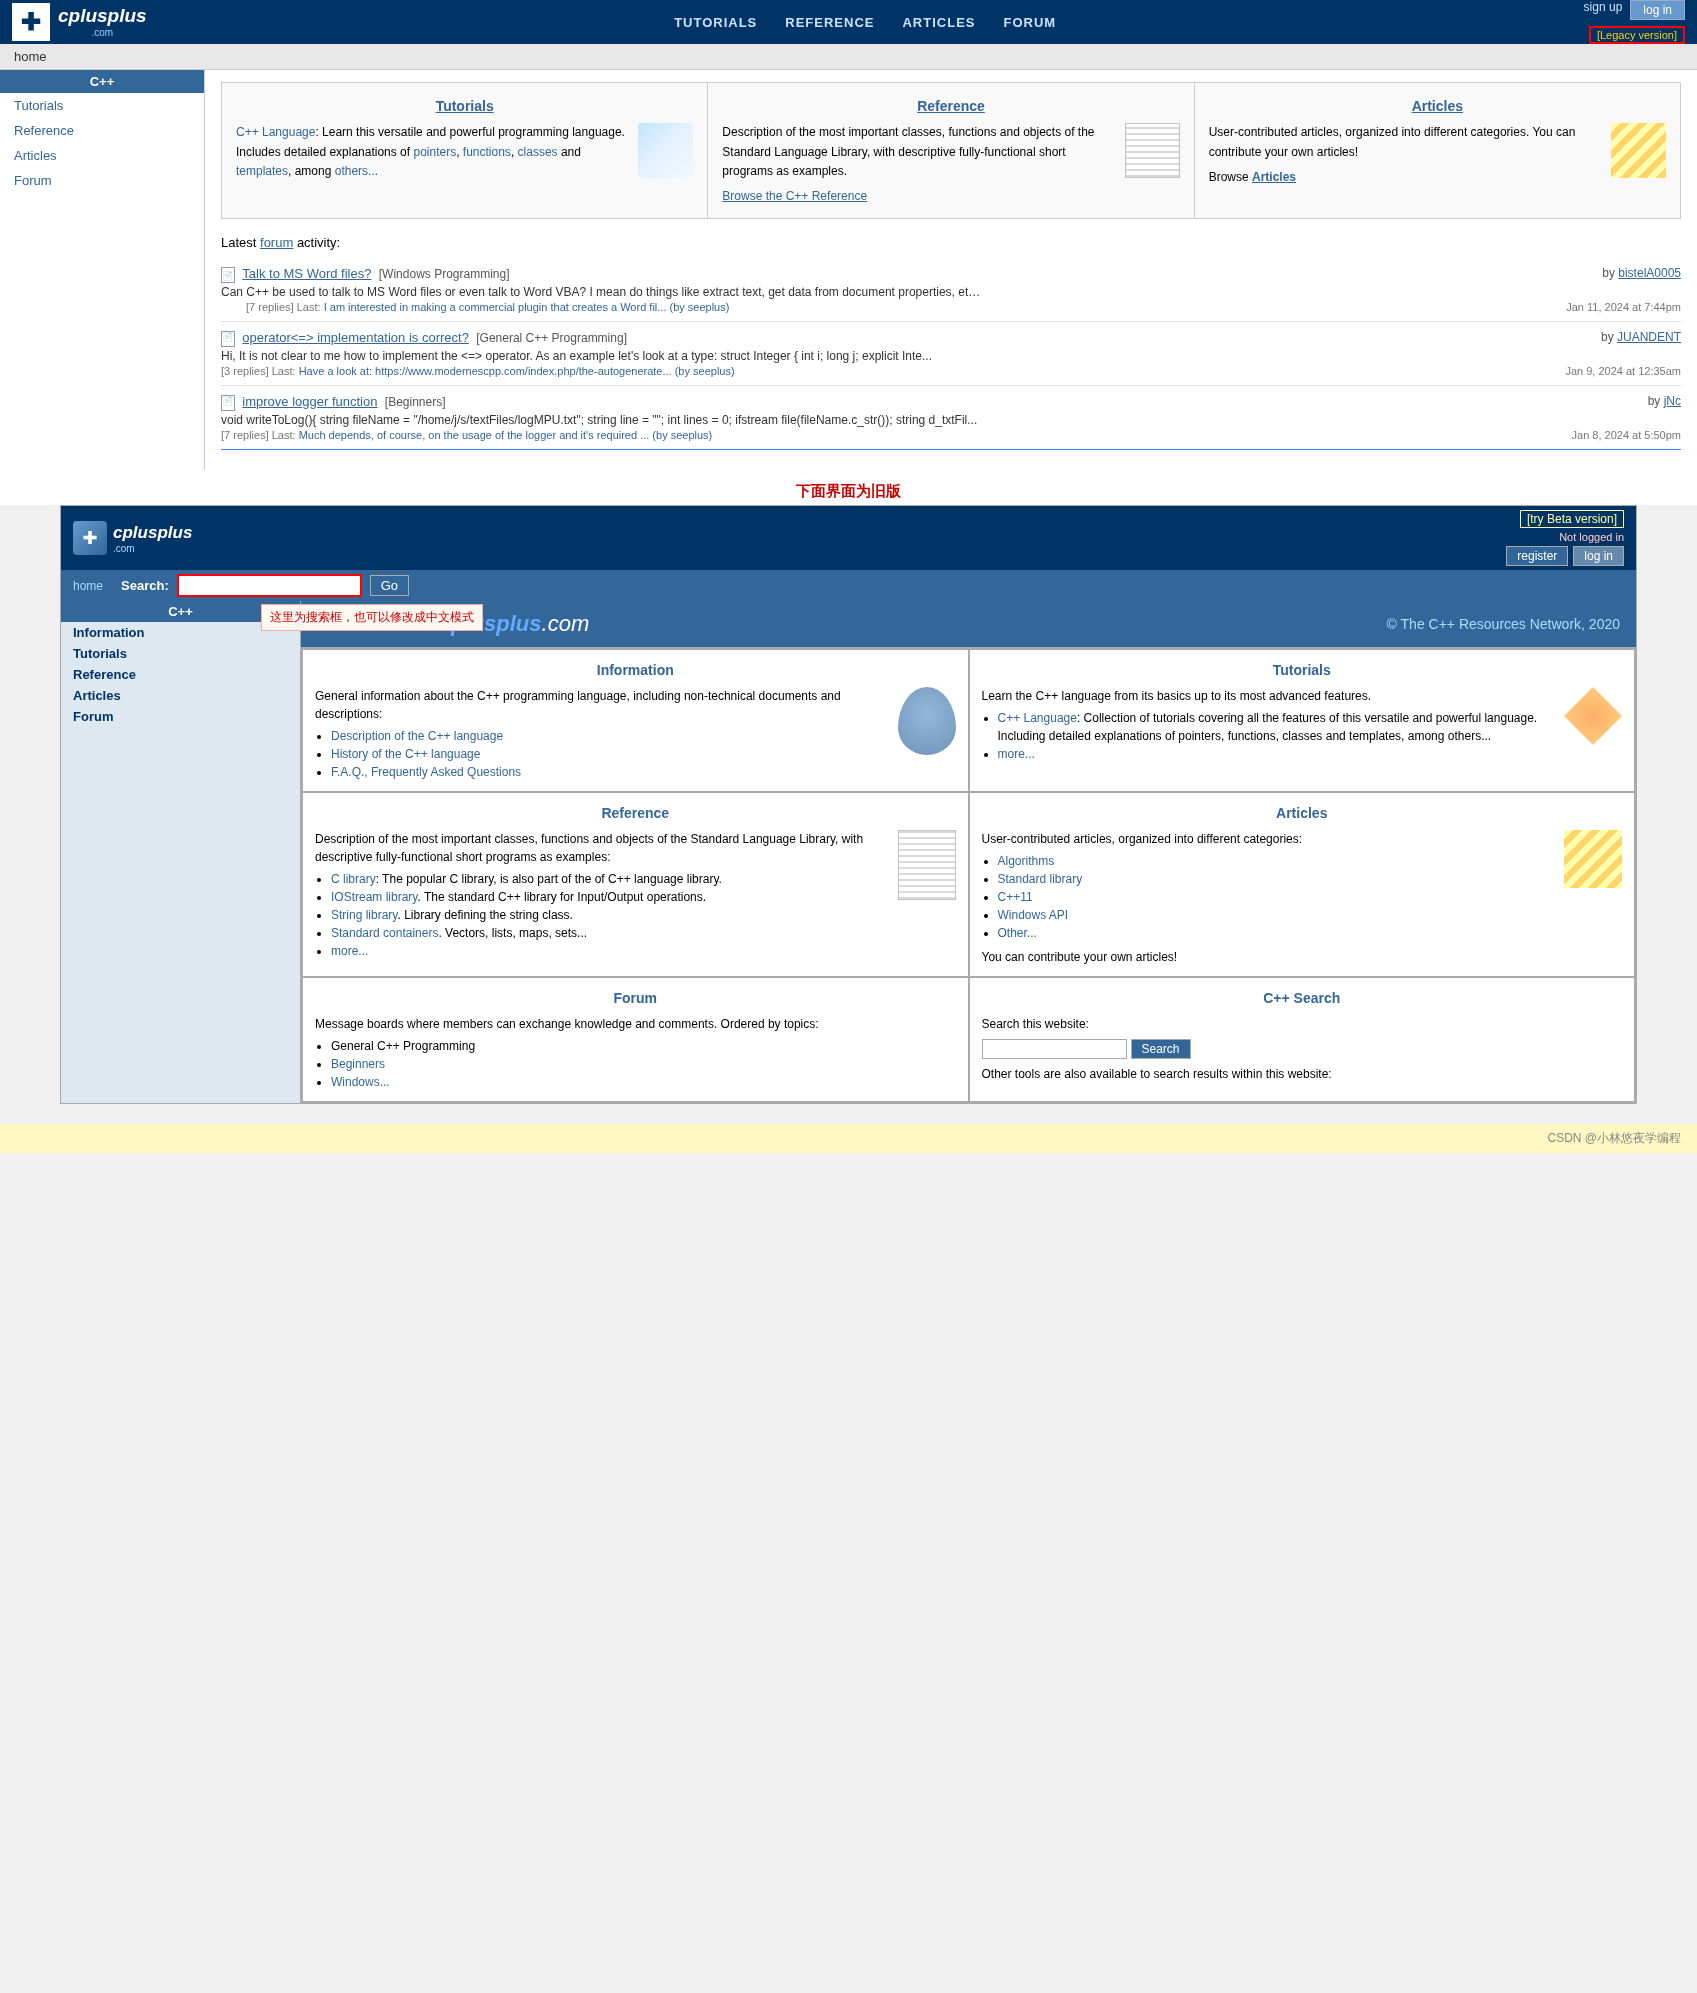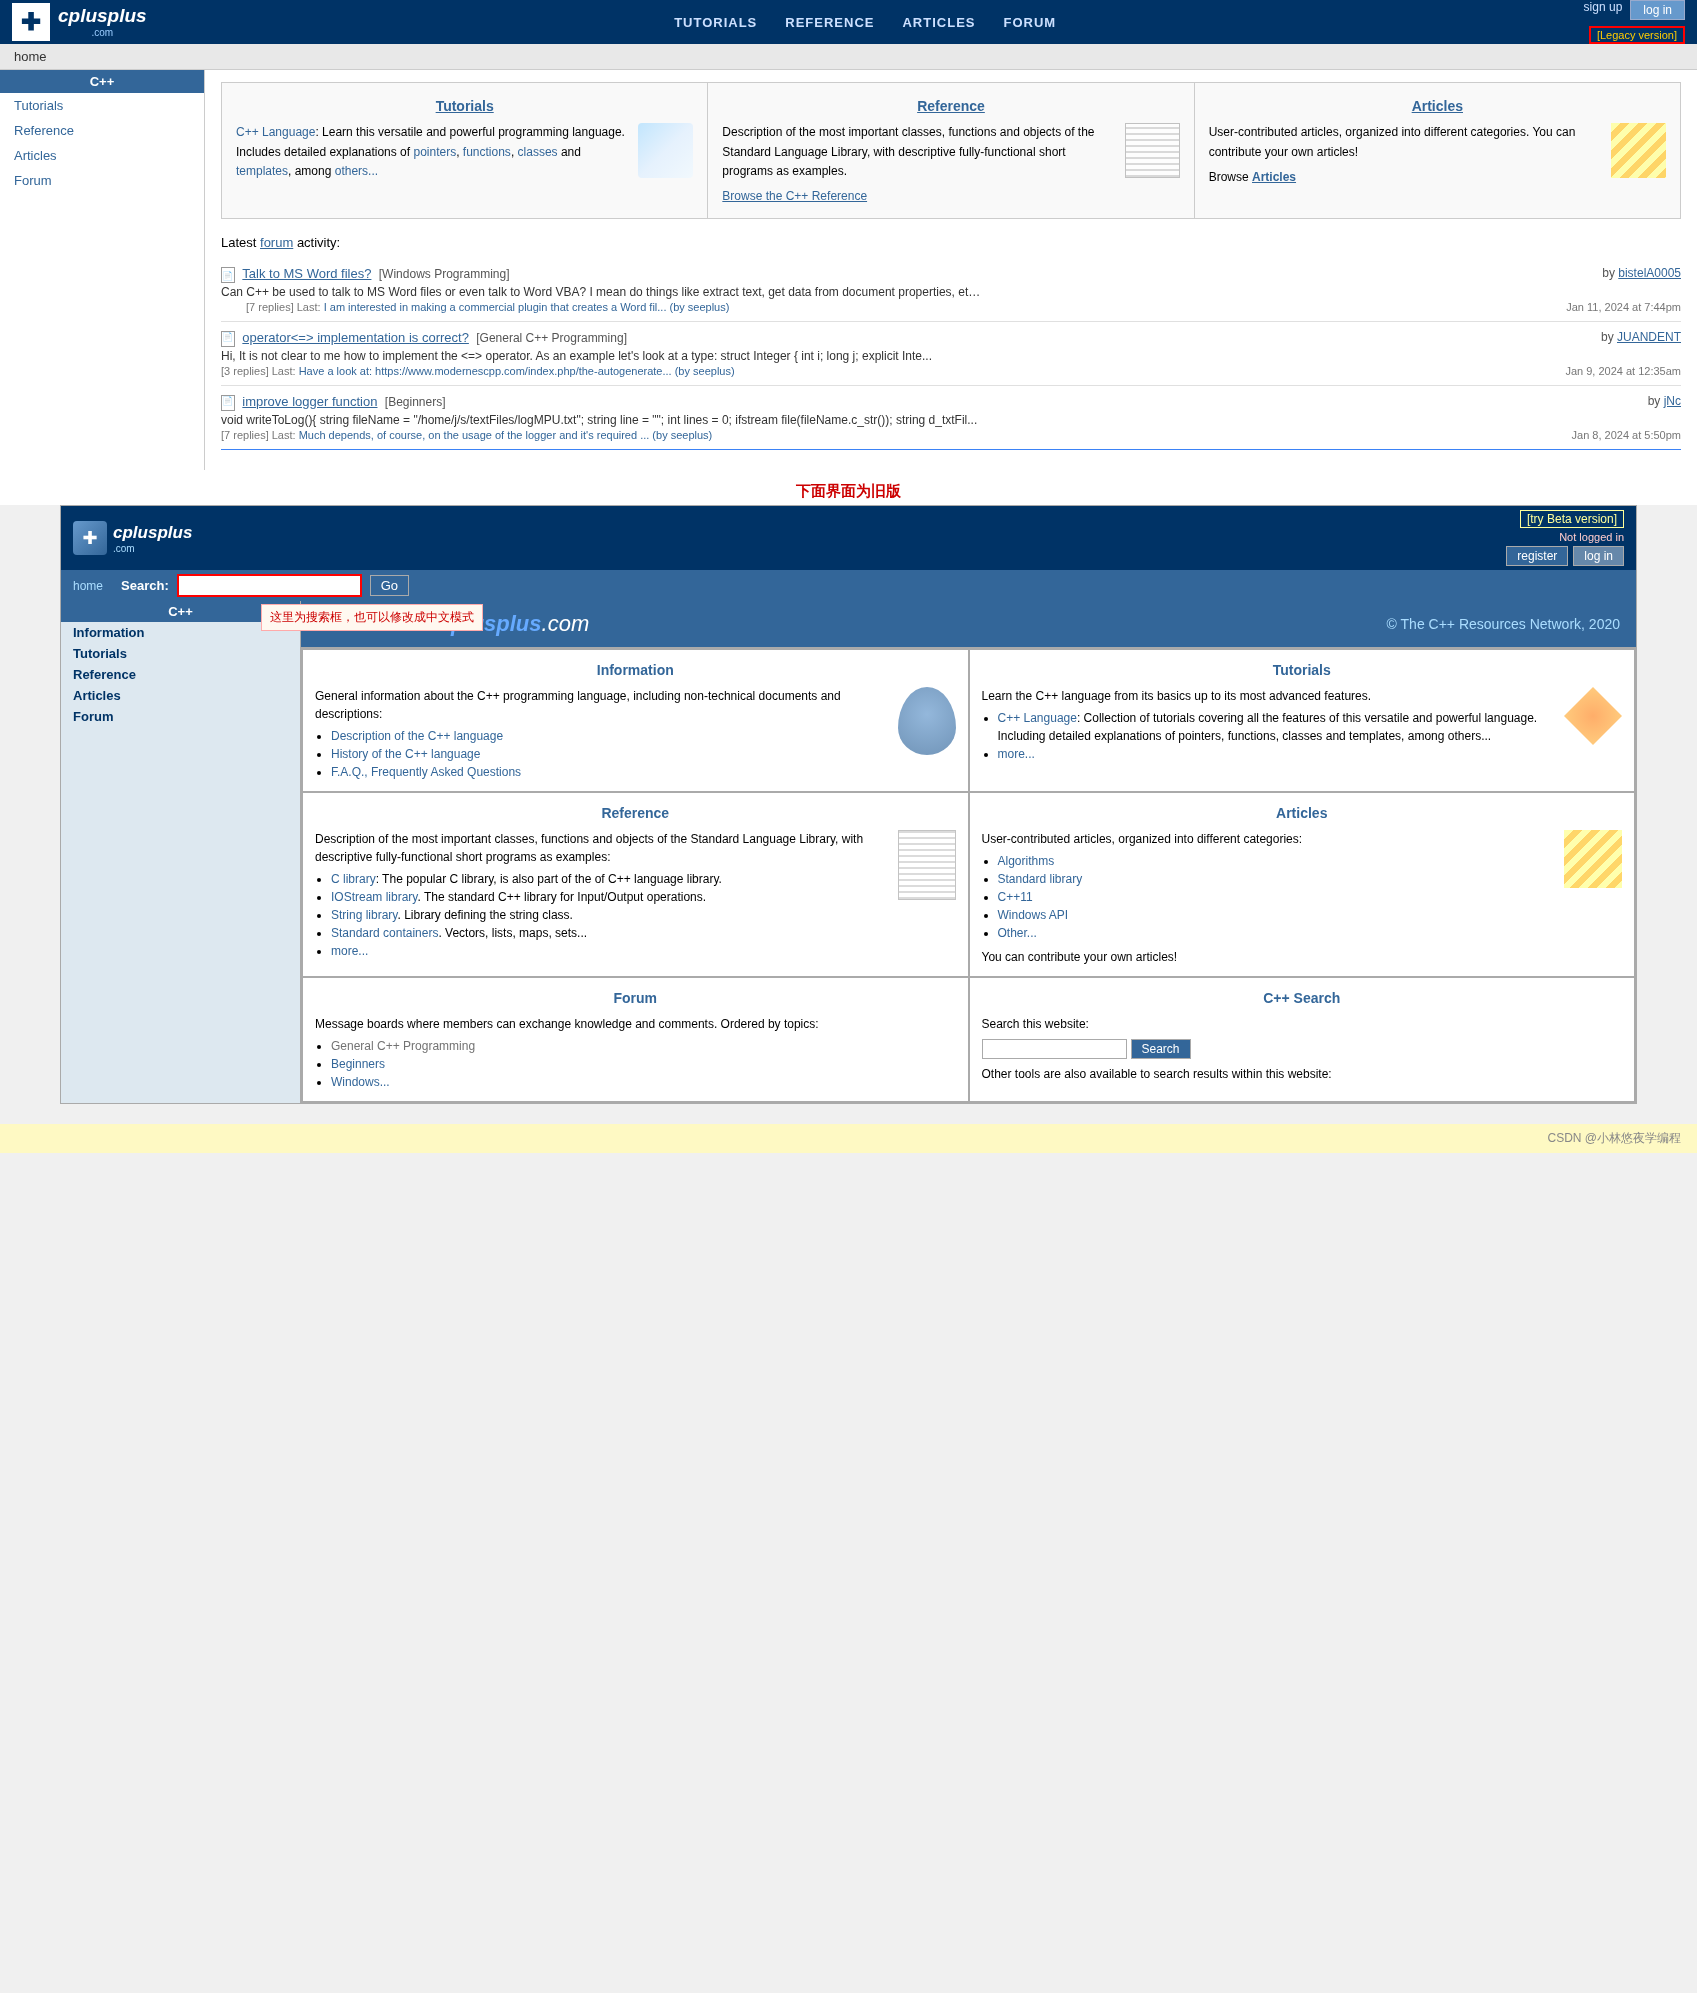--- a/index.html
+++ b/index.html
@@ -255,21 +255,21 @@
             <li><a style="color:#336699;">Windows API</a></li>
             <li><a style="color:#336699;">Other...</a></li>
           </ul>
           <p style="margin-top:6px;">You can contribute your own articles!</p>
         </div>
 
         <div style="border:1px solid #aaa; padding:10px 12px; background:#fff; font-size:12px; line-height:1.5;">
           <h3 style="text-align:center; color:#336699; margin-bottom:6px; font-size:14px;">Forum</h3>
           <p>Message boards where members can exchange knowledge and comments. Ordered by topics:</p>
           <ul style="margin-left:16px; margin-top:4px;">
-            <li><a style="color:#737373;">General C++ Programming</a></li>
+            <li><a style="color:#000000;">General C++ Programming</a></li>
             <li><a style="color:#336699;">Beginners</a></li>
             <li><a style="color:#336699;">Windows...</a></li>
           </ul>
         </div>
 
         <div style="border:1px solid #aaa; padding:10px 12px; background:#ffffff; font-size:12px; line-height:1.5;">
           <h3 style="text-align:center; color:#336699; margin-bottom:6px; font-size:14px;">C++ Search</h3>
           <p>Search this website:</p>
           <div style="margin:6px 0; display:flex; align-items:center; gap:4px;">
             <input type="text" style="border: 1px solid rgb(170, 170, 170); padding: 2px 4px; font-size: 12px; width: 145px;">

